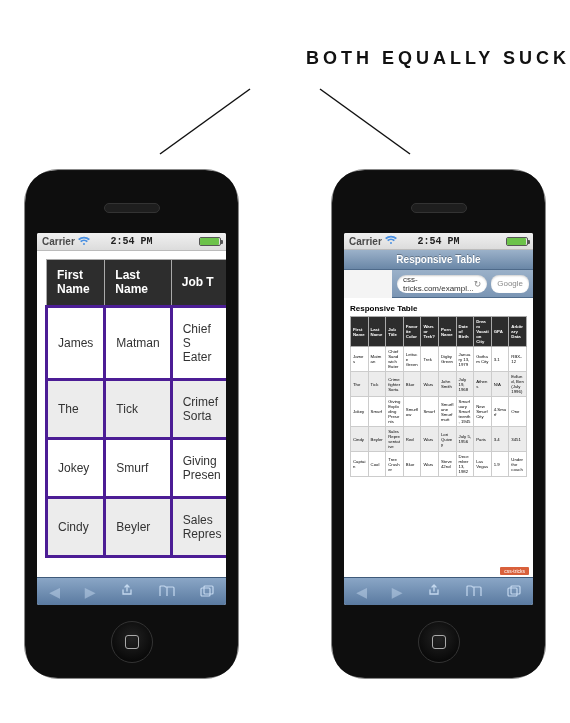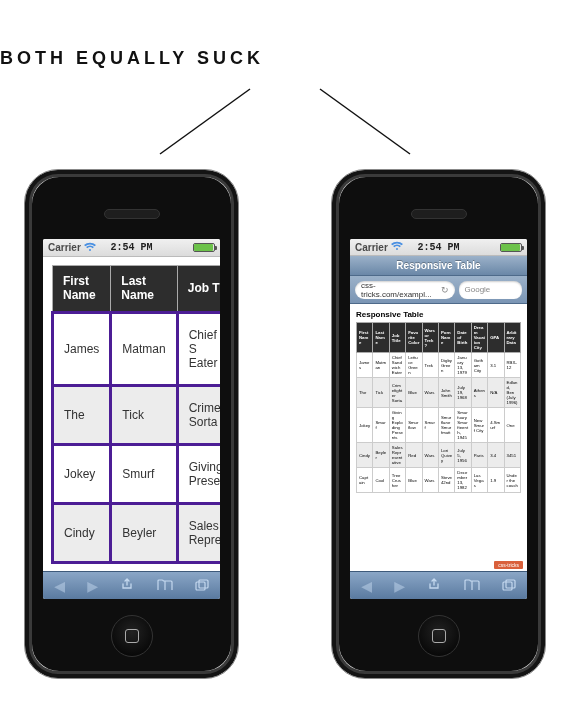--- a/index.html
+++ b/index.html
@@ -5,21 +5,21 @@
   * { box-sizing: border-box; margin: 0; padding: 0; }
   body {
     width: 570px;
     height: 723px;
     background: #fff;
     font-family: -apple-system, Helvetica, Arial, sans-serif;
     position: relative;
     overflow: hidden;
   }
   .heading {
-    text-align: left;
+    text-align: right;
     font-size: 18px;
     letter-spacing: 4px;
     font-weight: 600;
     color: #111;
     margin-top: 48px;
   }
   .arrows {
     width: 570px;
     height: 90px;
     position: relative;
@@ -32,21 +32,21 @@
     margin-top: 10px;
   }
   .phone {
     width: 215px;
     height: 510px;
     background: #e9e9e9;
     border-radius: 34px;
     border: 1px solid #888;
     position: relative;
     box-shadow: inset 0 0 0 4px #141414, inset 0 0 0 7px #3a3a3a;
-    padding: 7px;
+    padding: 1px;
   }
   .phone-body {
     width: 100%; height: 100%;
     background: #0e0e0e;
     border-radius: 27px;
     position: relative;
   }
   .earpiece {
     position: absolute;
     top: 32px; left: 50%;
@@ -153,21 +153,21 @@
     text-align: center;
     font-size: 10px; font-weight: 700;
     color: #fff; line-height: 20px;
     text-shadow: 0 -1px 0 rgba(0,0,0,0.3);
   }
   .url-bar {
     height: 28px;
     background: linear-gradient(#9bb1c9, #7a95b4);
     border-bottom: 1px solid #4e6a8a;
     display: flex; align-items: center;
-    padding: 0 5px; gap: 4px;
+    padding: 0 5px; gap: 4px; margin-left: 48px;
   }
   .url-fld, .search-fld {
     background: #fff;
     border-radius: 10px;
     height: 18px;
     font-size: 8px;
     display: flex; align-items: center;
     padding: 0 6px;
     color: #333;
     box-shadow: inset 0 1px 2px rgba(0,0,0,0.2);

